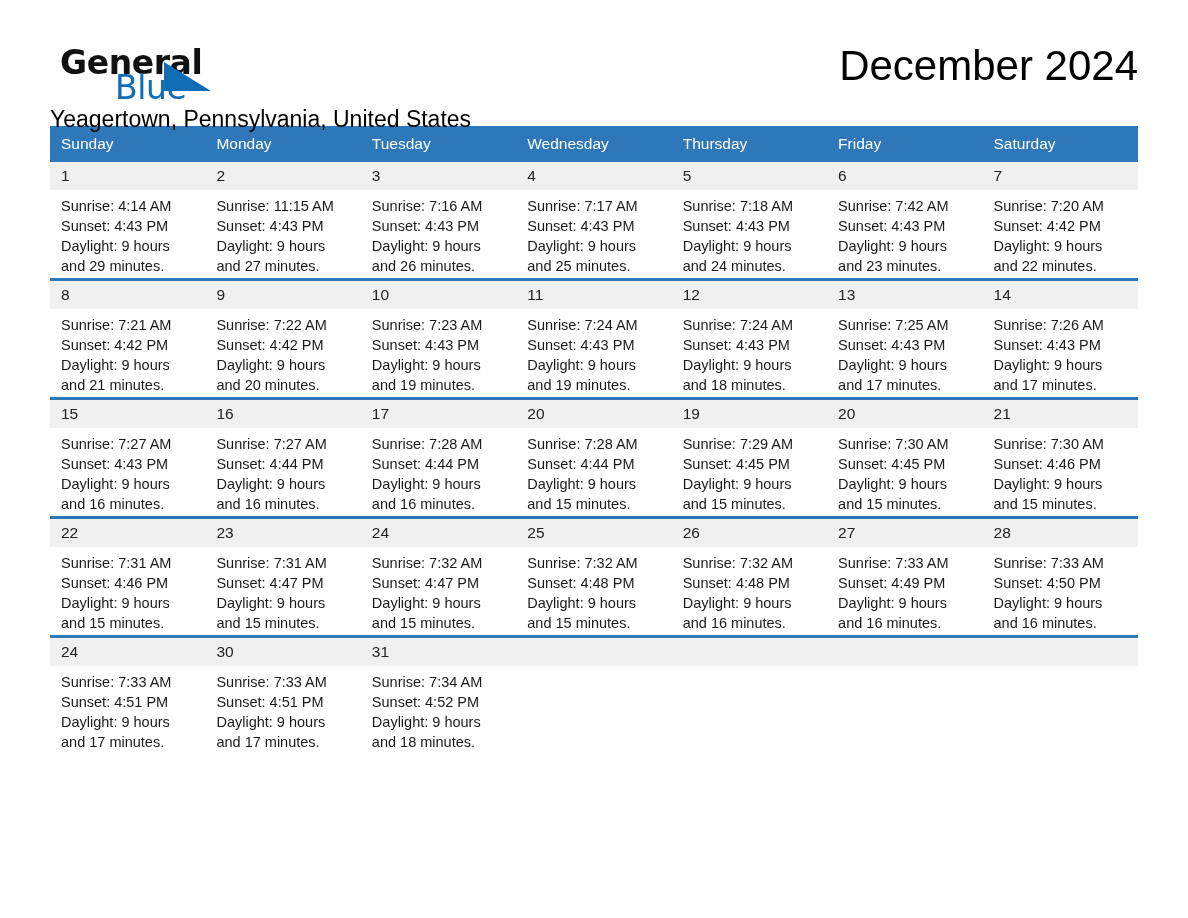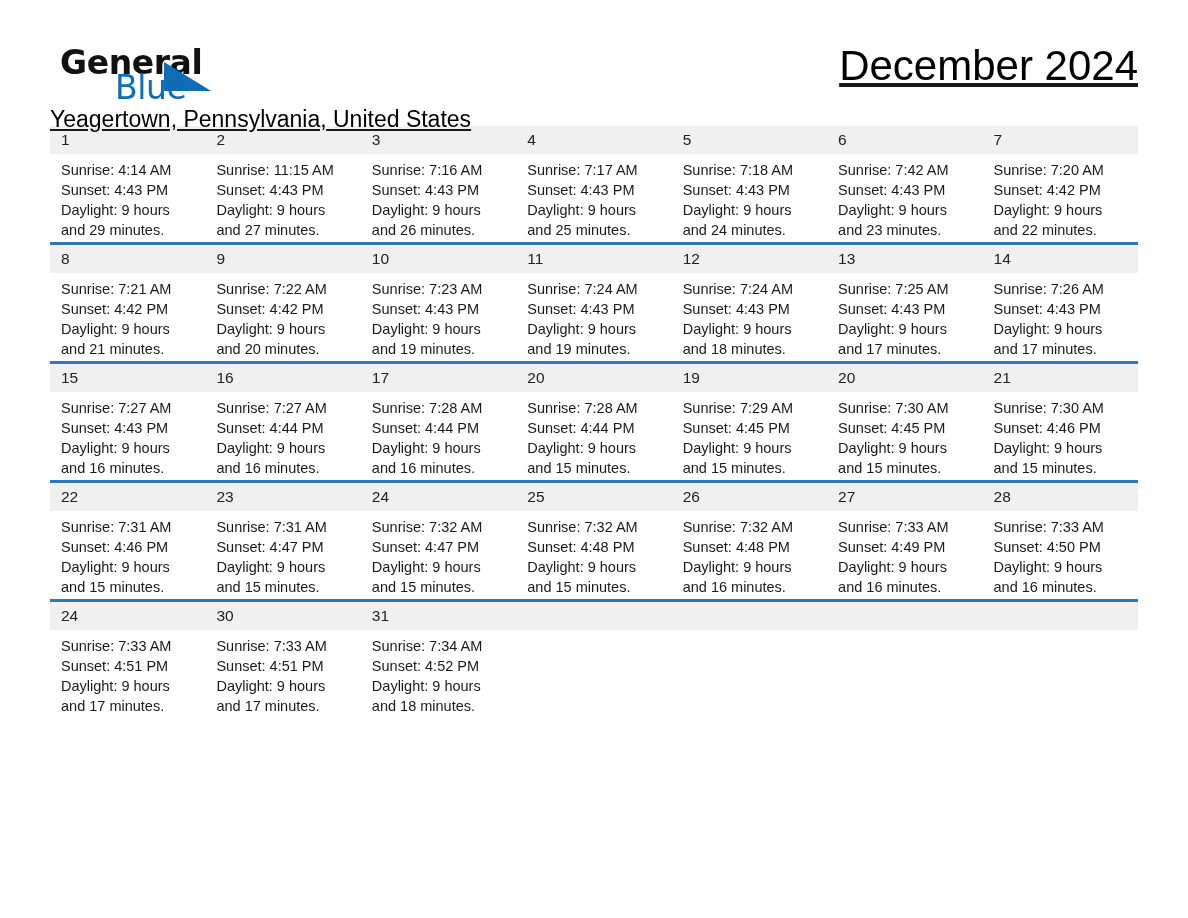--- a/index.html
+++ b/index.html
@@ -60,21 +60,20 @@
     top: 25px;
     font-size: 33px;
     line-height: 33px;
     letter-spacing: -0.4px;
     color: #0f6cb5;
     font-family: "DejaVu Sans", sans-serif;
     font-weight: 400;
   }
   .title-block {
     text-align: right;
-    text-decoration: underline;
   }
   .cal-title {
     font-size: 42px;
     line-height: 48px;
     font-weight: 400;
     color: #000000;
     margin: 0;
     letter-spacing: 0px;
   }
   .cal-location {
@@ -156,20 +155,29 @@
 
     <div class="title-block">
       <h1 class="cal-title">December 2024</h1>
       <div class="cal-location">Yeagertown, Pennsylvania, United States</div>
     </div>
 
   </div>
 
   <div class="calendar">
 
+    <div class="weekday-row">
+      <div class="weekday-cell">Sunday</div>
+      <div class="weekday-cell">Monday</div>
+      <div class="weekday-cell">Tuesday</div>
+      <div class="weekday-cell">Wednesday</div>
+      <div class="weekday-cell">Thursday</div>
+      <div class="weekday-cell">Friday</div>
+      <div class="weekday-cell">Saturday</div>
+    </div>
 
     <div class="week-row first">
       <div class="day-cell">
         <div class="day-number">1</div>
         <div class="day-info">
           <div>Sunrise: 4:14 AM</div>
           <div>Sunset: 4:43 PM</div>
           <div>Daylight: 9 hours</div>
           <div>and 29 minutes.</div>
         </div>

